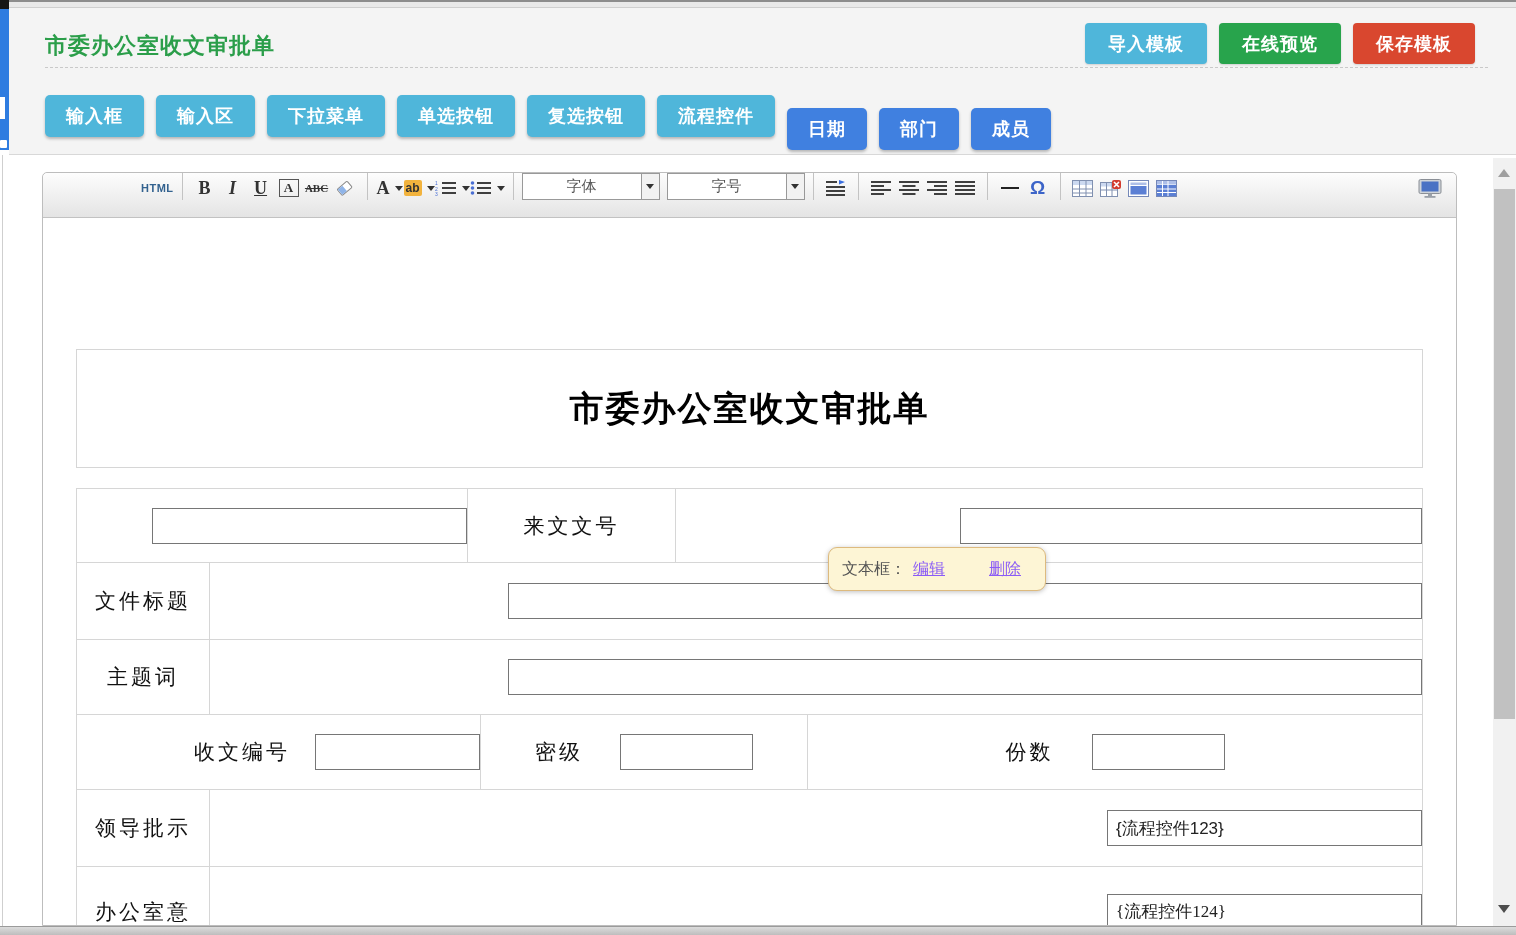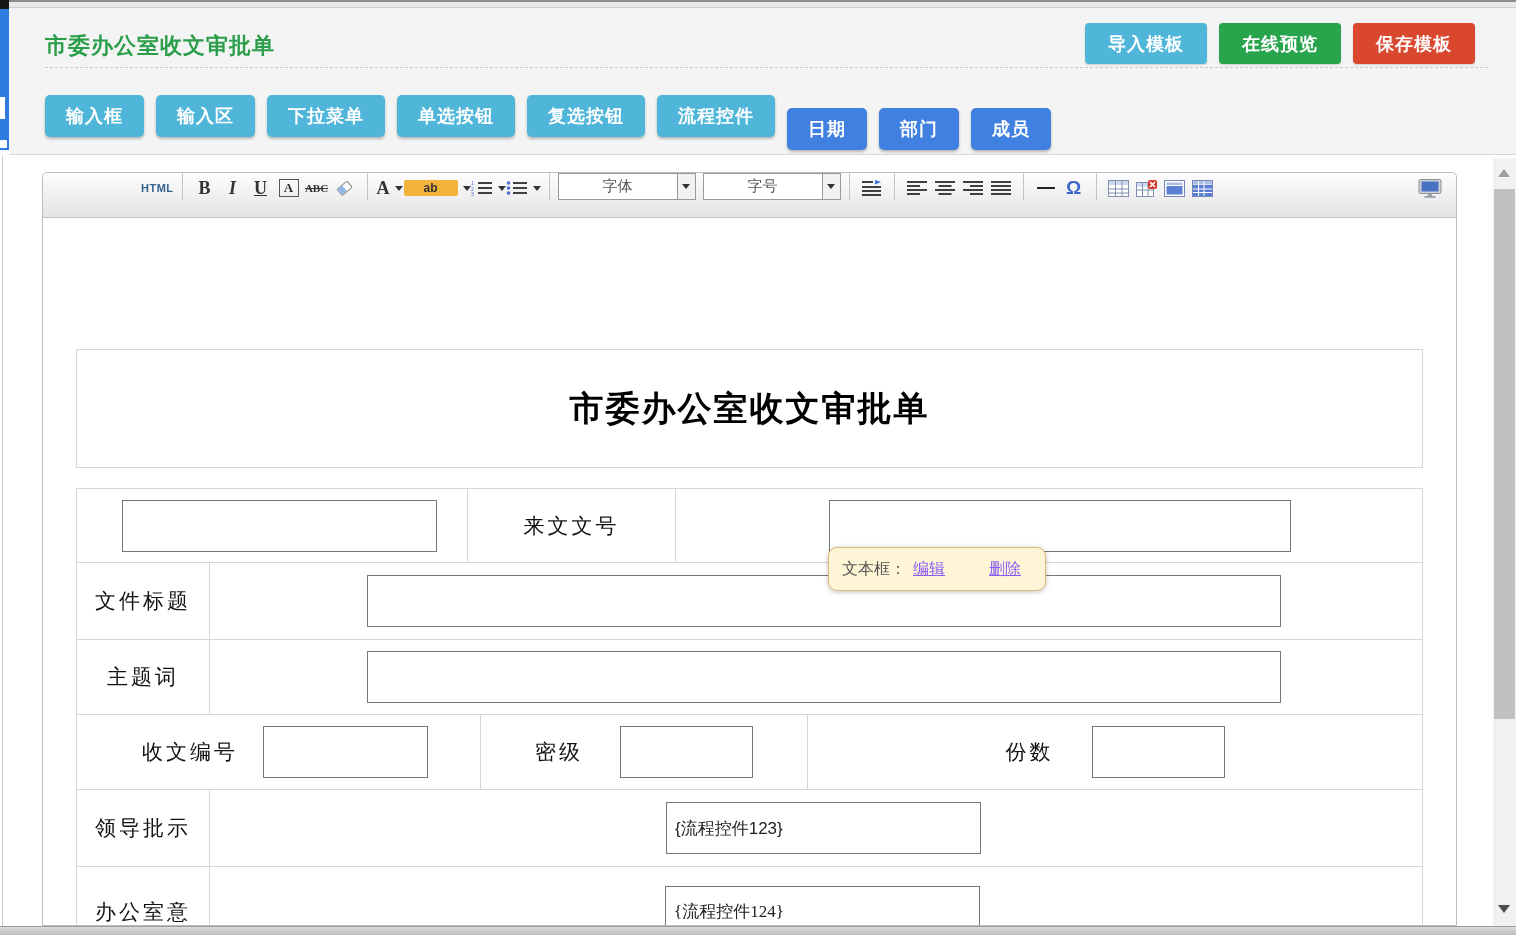--- a/index.html
+++ b/index.html
@@ -48,21 +48,21 @@
   .tsep { width:1px; height:27px; background:#c3c3c3; margin:0 8px; flex:none; }
   .html-lbl { font-size:11px; font-weight:bold; color:#33628f; letter-spacing:.5px; margin-left:86px; }
   .serif { font-family:"Liberation Serif","DejaVu Serif",serif; font-size:18px; font-weight:bold; }
   .it { font-style:italic; }
   .ul { text-decoration:underline; }
   .abox { width:20px; height:18px; border:1px solid #555; display:flex; align-items:center;
           justify-content:center; font-family:"Liberation Serif",serif; font-size:13px; font-weight:bold; }
   .abc { font-family:"Liberation Serif",serif; font-size:11px; font-weight:bold; text-decoration:line-through; }
   .dd { width:0; height:0; border-left:4px solid transparent; border-right:4px solid transparent;
         border-top:5px solid #333; margin-left:5px; }
-  .hl { background:#f2b33d; font-size:12px; font-weight:bold; padding:1px 20px; border-radius:2px; position:relative; }
+  .hl { background:#f2b33d; font-size:12px; font-weight:bold; padding:1px 2px; border-radius:2px; position:relative; }
   .combo { width:138px; height:27px; background:#fff; border:1px solid #999; display:flex;
            align-items:stretch; cursor:pointer; }
   .combo .ctxt { flex:1; display:flex; align-items:center; justify-content:center;
                  color:#555; font-size:15px; }
   .combo .carr { width:18px; border-left:1px solid #999; background:#f2f2f2; display:flex;
                  align-items:center; justify-content:center; }
   .carr i { width:0; height:0; border-left:4px solid transparent; border-right:4px solid transparent;
             border-top:5px solid #333; }
   .hrglyph { width:18px; height:2px; background:#222; }
   .omega { font-size:19px; font-weight:bold; color:#3c64c8; }
@@ -72,23 +72,23 @@
   .editor-content { position:relative; height:708px; background:#fff; overflow:hidden; }
   .doc-title-box { position:absolute; left:33px; top:131px; width:1347px; height:119px;
                    border:1px solid #d6d6d6; display:flex; align-items:center; justify-content:center; }
   .doc-title { font-size:34px; font-weight:bold; color:#000; letter-spacing:2px; }
   .doc-table { position:absolute; left:33px; top:270px; width:1347px; border:1px solid #d6d6d6; }
   .trow { display:flex; align-items:stretch; }
   .trow + .trow { border-top:1px solid #d6d6d6; }
   .cell { display:flex; align-items:center; justify-content:center; }
   .cell + .cell { border-left:1px solid #d6d6d6; }
   .lbl { font-size:21px; color:#111; letter-spacing:3px; white-space:nowrap; }
-  .txt { height:52px; border:1px solid #767676; background:#fff; font-size:17px;
+  .txt { height:36px; border:1px solid #767676; background:#fff; font-size:17px;
          color:#222; padding:16px 8px; font-family:inherit; }
-  .in-cell { justify-content:center; }
+  .in-cell { justify-content:flex-end; }
   .r1 { height:73px; } .r2 { height:77px; } .r3 { height:75px; }
   .r4 { height:75px; } .r5 { height:77px; } .r6 { height:90px; }
 
   
   .tooltip { position:absolute; left:828px; top:547px; width:218px; height:44px; z-index:50;
              background:#fdf5d5; border:1px solid #ddba7e; border-radius:9px;
              box-shadow:0 1px 5px rgba(0,0,0,.25); display:flex; align-items:center;
              padding-left:13px; font-size:16px; }
   .tooltip .tl { color:#555; }
   .tooltip a { color:#8b5cf6; text-decoration:underline; cursor:pointer; }

